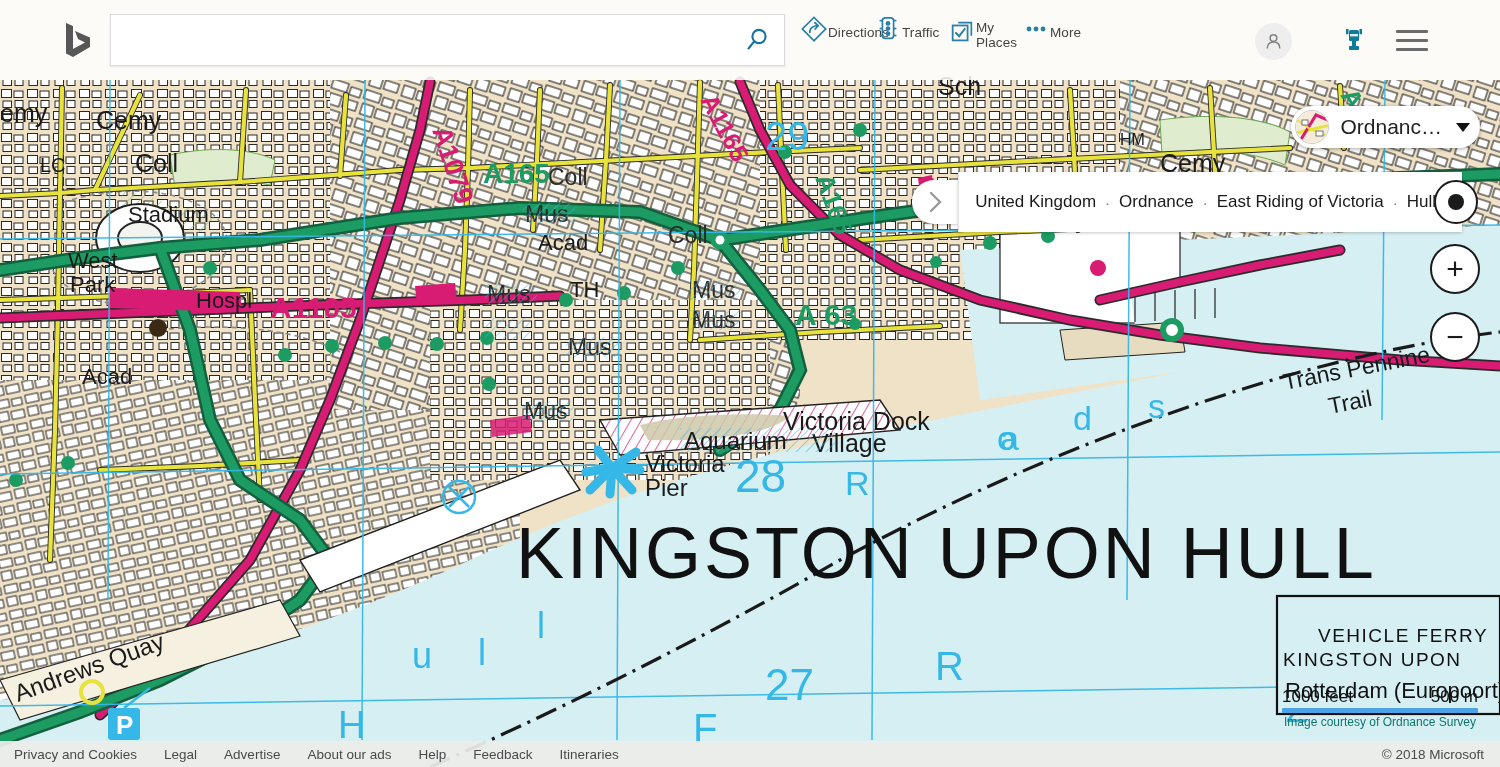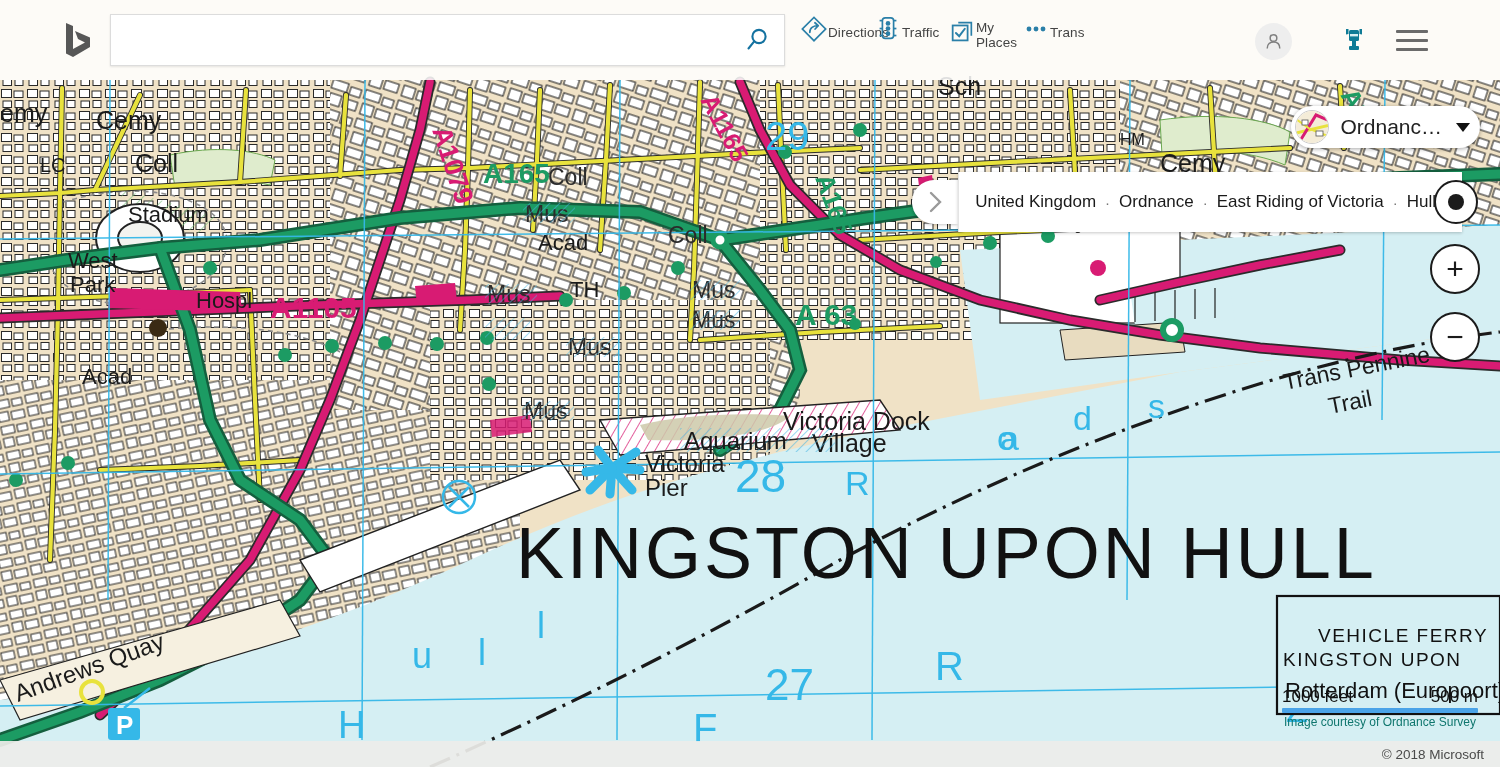--- a/index.html
+++ b/index.html
@@ -500,21 +500,21 @@
     </div>
 
     <div class="hdr-tool">
       <span class="ic">
         <svg width="28" height="28" viewBox="0 0 30 30">
           <circle cx="7.5" cy="15" r="2.6" fill="#2a7fa8"></circle>
           <circle cx="15" cy="15" r="2.6" fill="#2a7fa8"></circle>
           <circle cx="22.5" cy="15" r="2.6" fill="#2a7fa8"></circle>
         </svg>
       </span>
-      <span class="lbl">Trans</span>
+      <span class="lbl">More</span>
     </div>
   </div>
 
   <div id="avatar">
     <svg width="21" height="21" viewBox="0 0 24 24">
       <circle cx="12" cy="8" r="3.8" fill="none" stroke="#808080" stroke-width="1.7"></circle>
       <path d="M4.8 20 C4.8 14.8 8.2 12.6 12 12.6 C15.8 12.6 19.2 14.8 19.2 20" fill="none" stroke="#808080" stroke-width="1.7"></path>
     </svg>
   </div>
 
@@ -581,14 +581,23 @@
 <div id="scalebar">
   <div class="nums">
     <span>1000 feet</span>
     <span>500 m</span>
   </div>
   <div class="bar"></div>
   <div class="attrib">Image courtesy of Ordnance Survey</div>
 </div>
 
 <div id="footer">
+  <div class="links">
+    <a href="#">Privacy and Cookies</a>
+    <a href="#">Legal</a>
+    <a href="#">Advertise</a>
+    <a href="#">About our ads</a>
+    <a href="#">Help</a>
+    <a href="#">Feedback</a>
+    <a href="#">Itineraries</a>
+  </div>
   <span id="copyright">© 2018 Microsoft</span>
 </div>
 
 </body></html>

